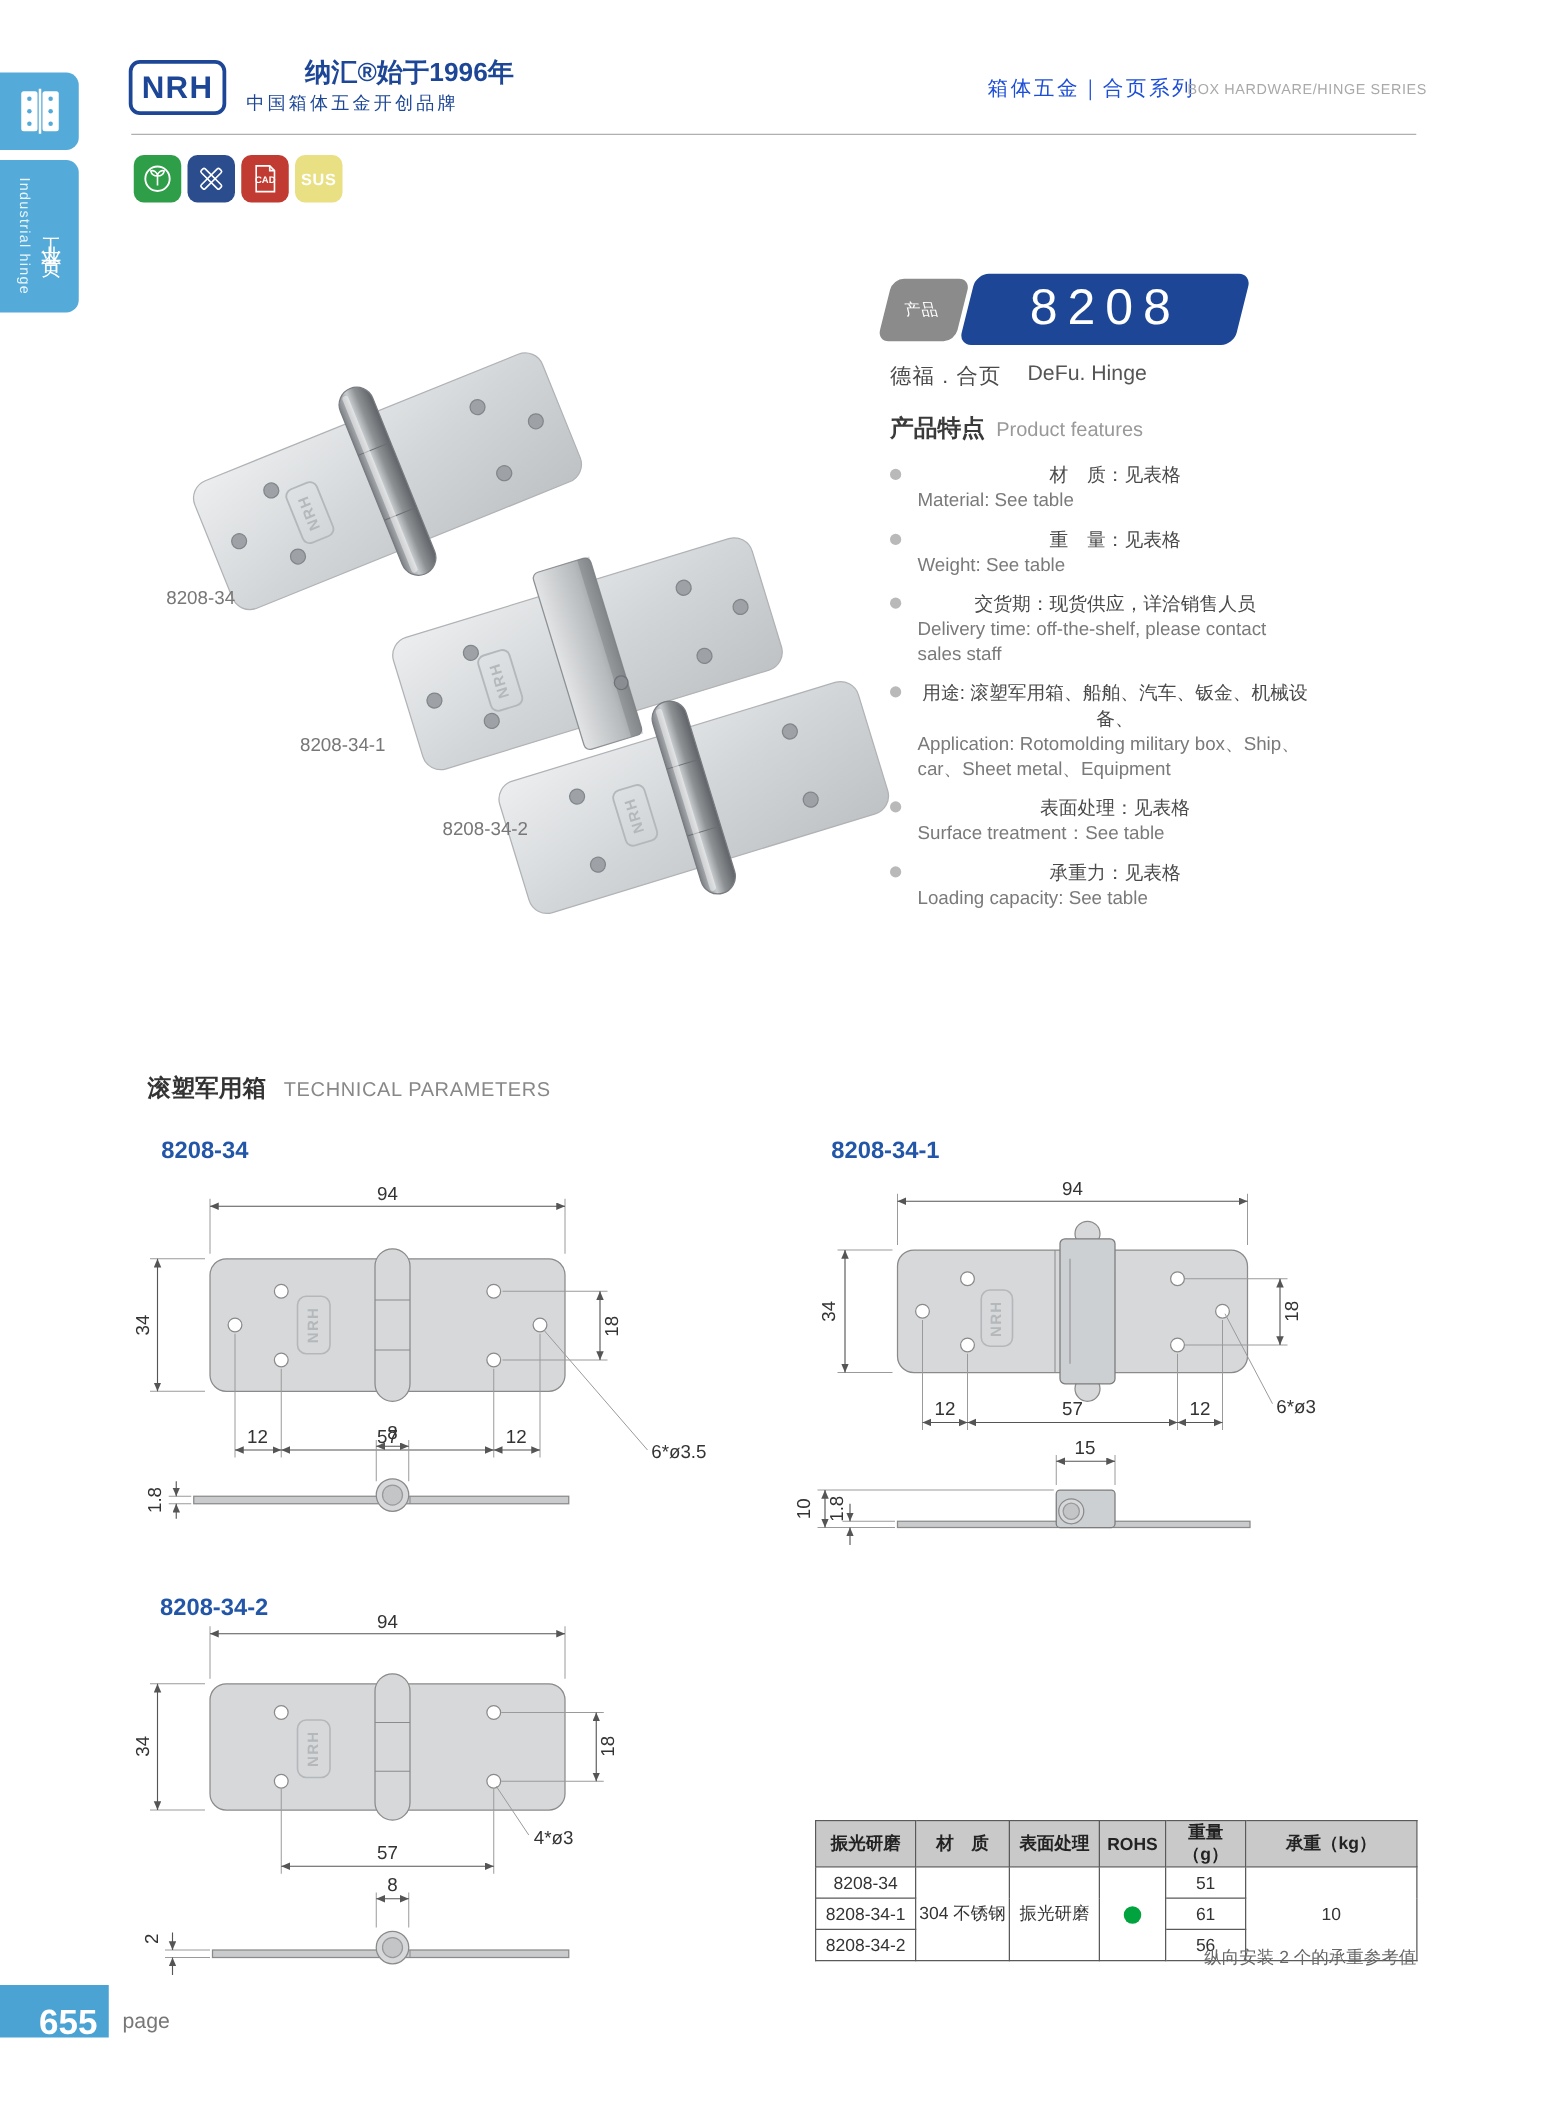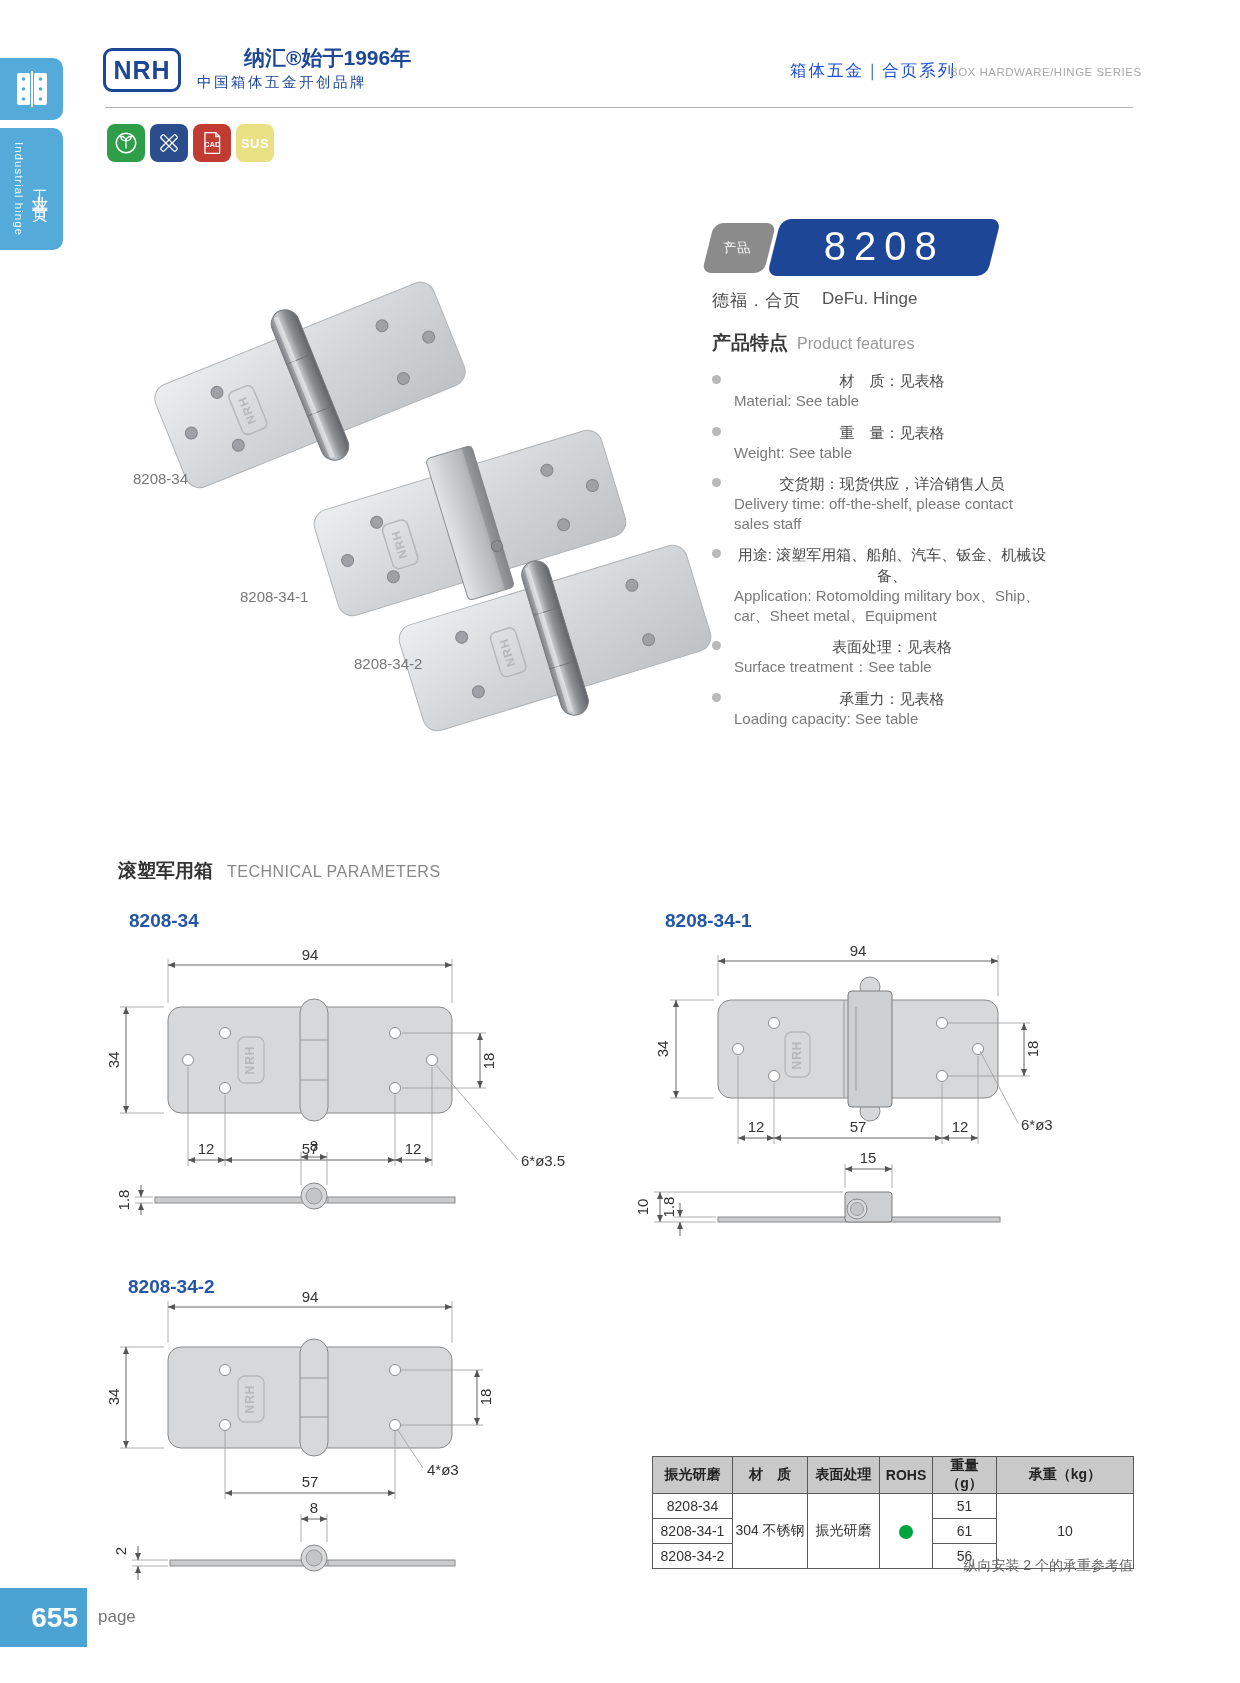--- a/index.html
+++ b/index.html
@@ -74,21 +74,21 @@
   
   .spec-table{position:absolute;left:652px;top:1456px;border-collapse:collapse;table-layout:fixed;
               width:481px;font-size:14px;color:#333;}
   .spec-table th,.spec-table td{border:1px solid #5a5a5a;text-align:center;padding:0;overflow:hidden;}
   .spec-table th{background:#c9c9c9;height:22px;font-weight:600;color:#222;}
   .spec-table td{height:24px;background:#fff;}
   .dot-rohs{width:14px;height:14px;border-radius:50%;background:#00a33e;display:inline-block;vertical-align:middle;}
   .footnote{position:absolute;left:652px;top:1557px;width:481px;text-align:right;font-size:14px;color:#666;}
 
   
-  .page-num{position:absolute;left:0;top:1588px;width:87px;height:59px;background:#4aa3d3;color:#fff;
+  .page-num{position:absolute;left:0;top:1588px;width:87px;height:42px;background:#4aa3d3;color:#fff;
             font-size:28px;font-weight:bold;text-align:right;line-height:59px;padding-right:9px;box-sizing:border-box;}
   .page-word{position:absolute;left:98px;top:1607px;font-size:17px;color:#777;}
 </style>
 </head>
 <body>
 
 <div class="page">
 
   <div class="side-icon">
     <svg width="34" height="40" viewBox="0 0 34 40">

